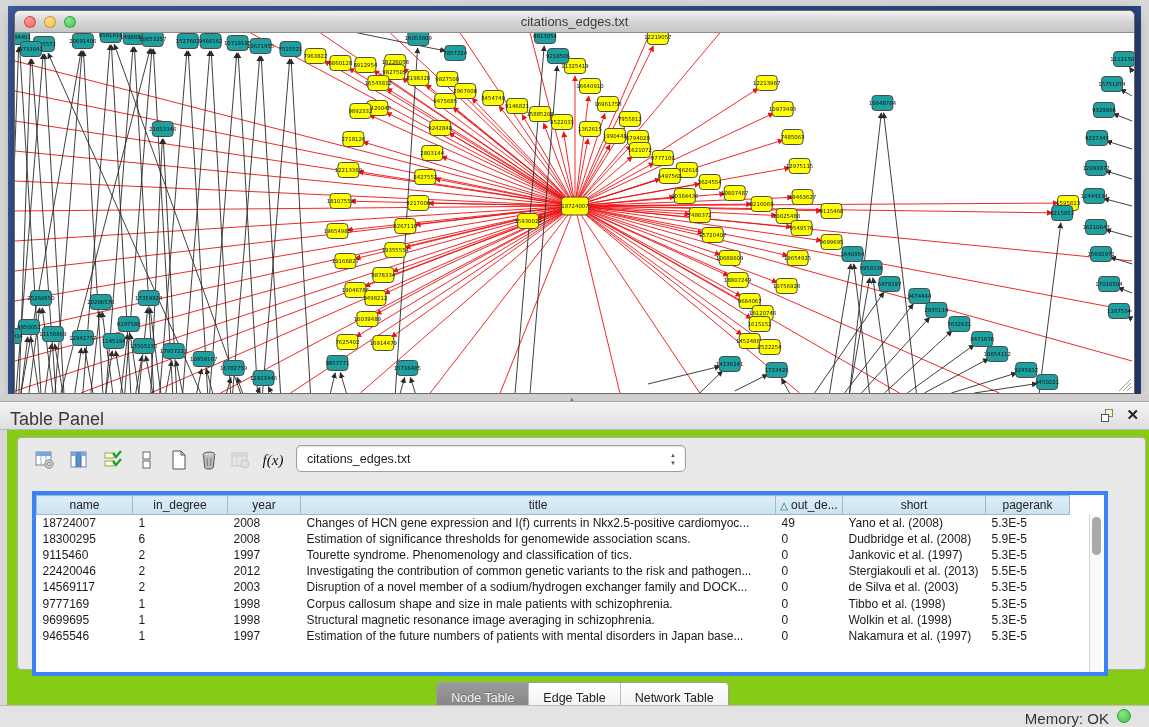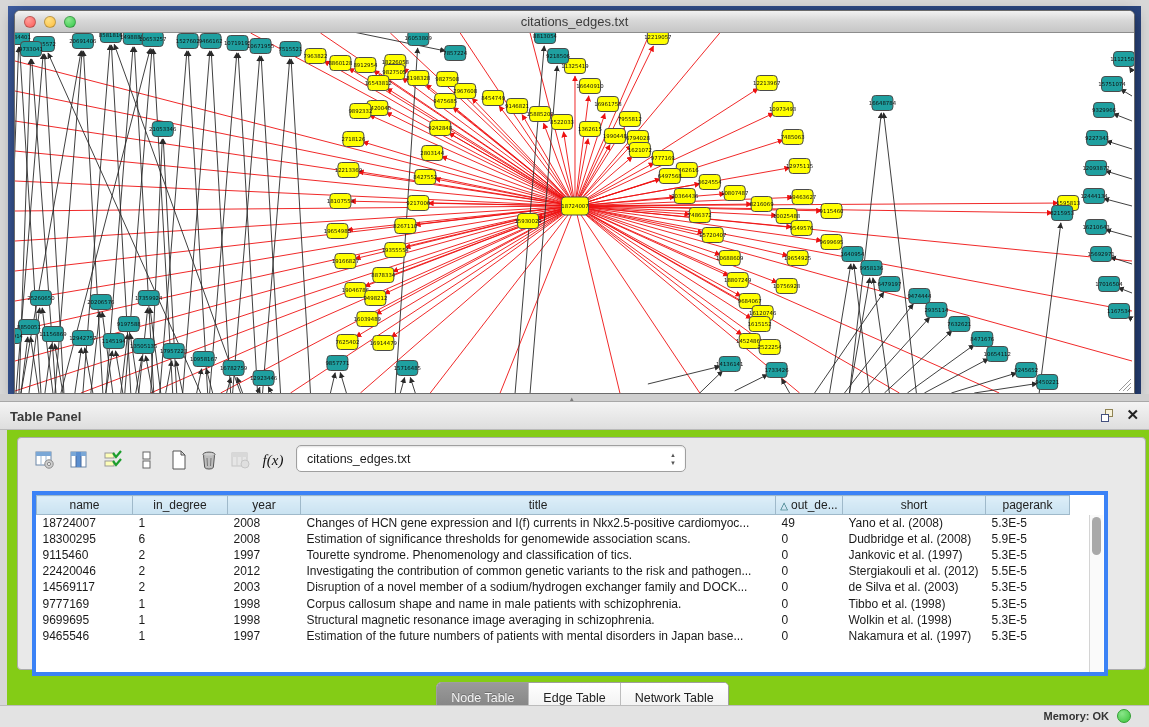--- a/index.html
+++ b/index.html
@@ -21,21 +21,21 @@
   #net-title { position:absolute; left:0; right:0; top:3px; text-align:center; font-size:13px; color:#3c3c3c; }
   #canvas { position:absolute; left:0; top:22px; right:0; bottom:0; background:#fff; overflow:hidden; }
   #graph-svg { width:100%; height:100%; display:block; }
   .nodelabel { font-family:"DejaVu Sans", sans-serif; }
 
   
   #tp-divider { position:absolute; left:0; top:394px; width:1149px; height:7px; background:#cfcfcf; }
   #tp-divider .grip { position:absolute; left:570px; top:1px; font-size:7px; color:#7a7a7a; }
   #tp-header { position:absolute; left:0; top:401px; width:1149px; height:29px;
     background:linear-gradient(#f4f4f4,#dedede); border-top:1px solid #a8a8a8; border-bottom:1px solid #b9b9b9; }
-  #tp-title { position:absolute; left:10px; top:7px; font-size:13px; color:#3a3a3a;font-weight:bold; }
+  #tp-title { position:absolute; left:10px; top:7px; font-size:18px; color:#3a3a3a; }
   #float-ic { position:absolute; right:34px; top:7px; width:14px; height:14px; cursor:default; }
   #float-ic .sq1 { position:absolute; left:4px; top:0; width:8px; height:8px; border:1.5px solid #8f8353; background:#f7f2da; }
   #float-ic .sq2 { position:absolute; left:0; top:5px; width:8px; height:8px; border:1.5px solid #44507e; background:#fff; }
   #close-ic { position:absolute; right:10px; top:4px; font-size:15px; font-weight:bold; color:#222; }
 
   #tp-body { position:absolute; left:0; top:430px; width:1149px; height:275px; background:#84cc16;margin-left:7px; }
   #content-box { position:absolute; left:10px; top:7px; width:1129px; height:233px;
     border:1px solid #ababab; border-radius:4px; background:#e9e9e9; }
 
   
@@ -61,21 +61,21 @@
 
   
   #tabs { position:absolute; left:0; top:243px; width:1129px; height:26px; text-align:center; }
   .seg { display:inline-flex; margin-top:1px; border:1px solid #9e9e9e; border-radius:5px; overflow:hidden; background:#fdfdfd; box-shadow:0 1px 1px rgba(0,0,0,.15); }
   .seg .tab { padding:8px 14px 4px; font-size:12.5px; color:#222; border-right:1px solid #bdbdbd; background:linear-gradient(#ffffff,#f1f1f1); }
   .seg .tab:last-child { border-right:none; }
   .seg .tab.active { background:linear-gradient(#9a9a9a,#848484); color:#f4f4f4; text-shadow:0 -1px 0 rgba(0,0,0,.25); }
 
   
   #statusbar { position:absolute; left:0; top:705px; width:1149px; height:22px; background:#e3e3e3; border-top:1px solid #bcbcbc; }
-  #mem-label { position:absolute; right:40px; top:4px; font-size:11px; color:#333;font-weight:bold; }
+  #mem-label { position:absolute; right:40px; top:4px; font-size:15px; color:#333; }
   #mem-dot { position:absolute; right:18px; top:3px; width:14px; height:14px; border-radius:50%;
     background:radial-gradient(circle at 35% 30%, #8ae68a, #3cc43c); border:1px solid #2f9e2f; }
 </style>
 </head>
 <body>
 
 <div id="root">
 
   <div id="desktop">
     <div id="net-window">
@@ -701,39 +701,39 @@
                 <td>Jankovic et al. (1997)</td>
                 <td>5.3E-5</td>
                 <td></td>
               </tr>
               <tr>
                 <td>22420046</td>
                 <td>2</td>
                 <td>2012</td>
                 <td>Investigating the contribution of common genetic variants to the risk and pathogen...</td>
                 <td>0</td>
-                <td>Stergiakouli et al. (2012)</td>
+                <td>Stergiakouli et al. (2013)</td>
                 <td>5.5E-5</td>
                 <td></td>
               </tr>
               <tr>
                 <td>14569117</td>
                 <td>2</td>
                 <td>2003</td>
                 <td>Disruption of a novel member of a sodium/hydrogen exchanger family and DOCK...</td>
                 <td>0</td>
                 <td>de Silva et al. (2003)</td>
                 <td>5.3E-5</td>
                 <td></td>
               </tr>
               <tr>
                 <td>9777169</td>
                 <td>1</td>
                 <td>1998</td>
-                <td>Corpus callosum shape and name in male patients with schizophrenia.</td>
+                <td>Corpus callosum shape and size in male patients with schizophrenia.</td>
                 <td>0</td>
                 <td>Tibbo et al. (1998)</td>
                 <td>5.3E-5</td>
                 <td></td>
               </tr>
               <tr>
                 <td>9699695</td>
                 <td>1</td>
                 <td>1998</td>
                 <td>Structural magnetic resonance image averaging in schizophrenia.</td>

